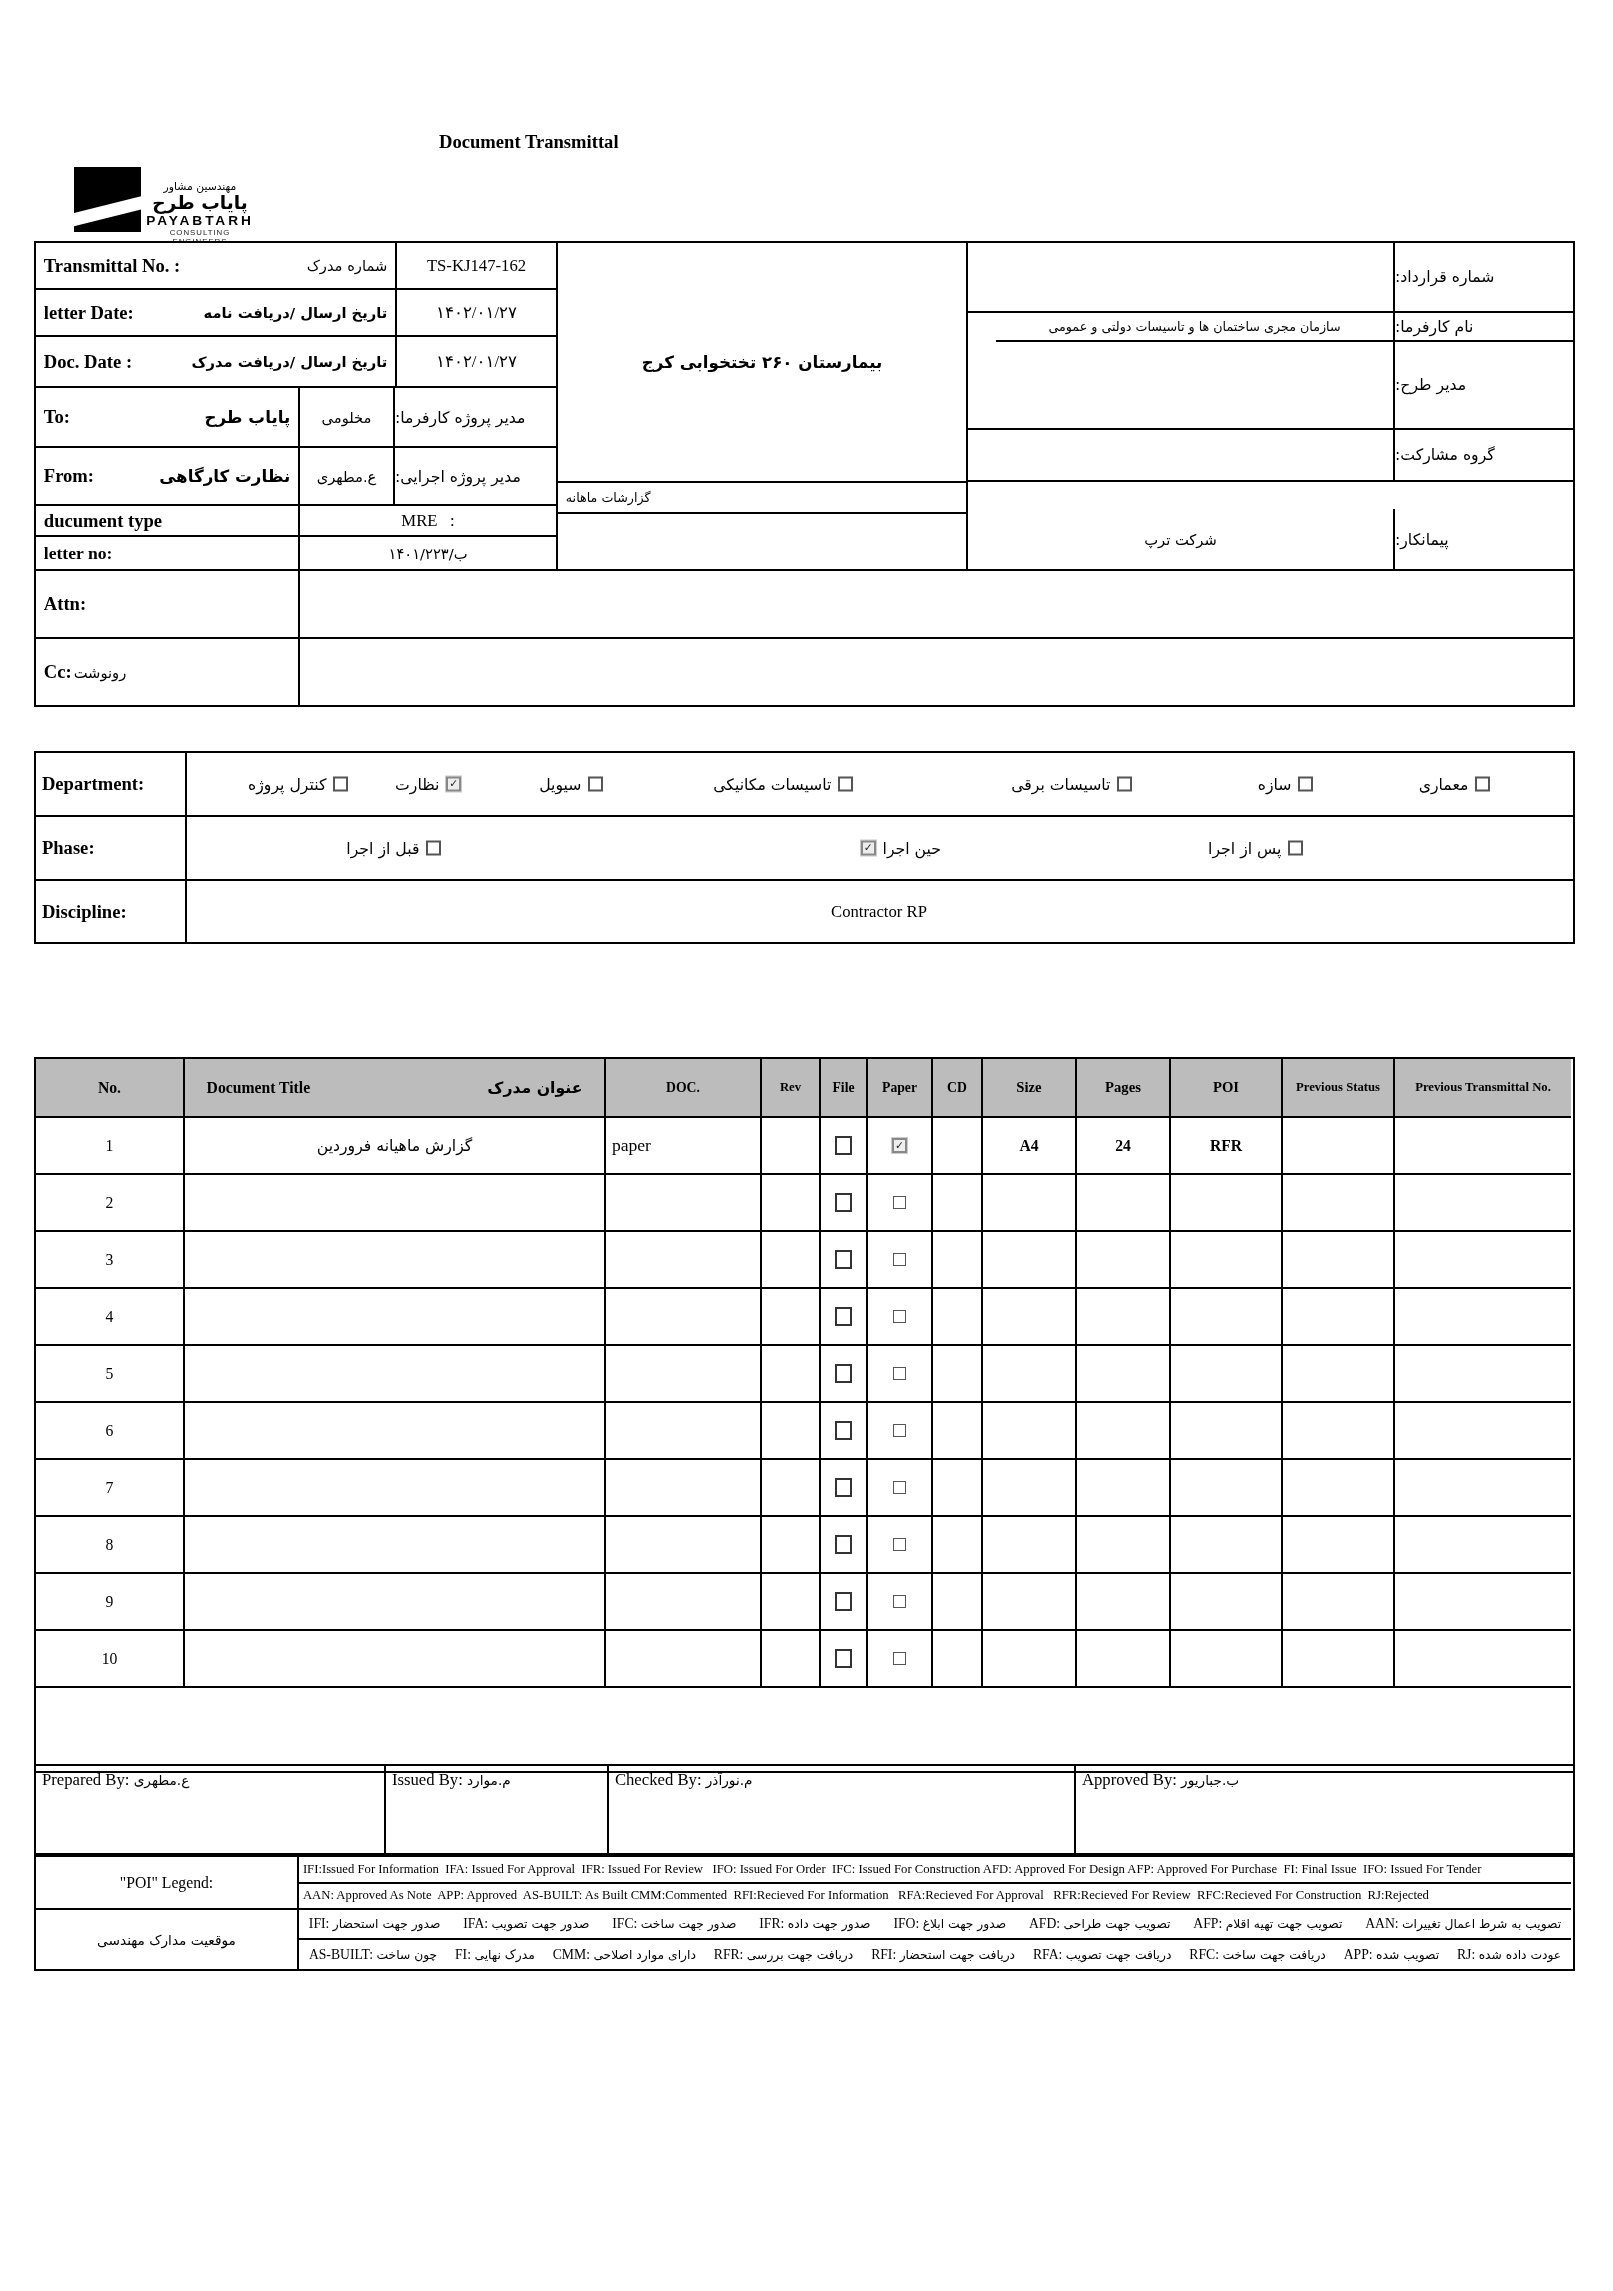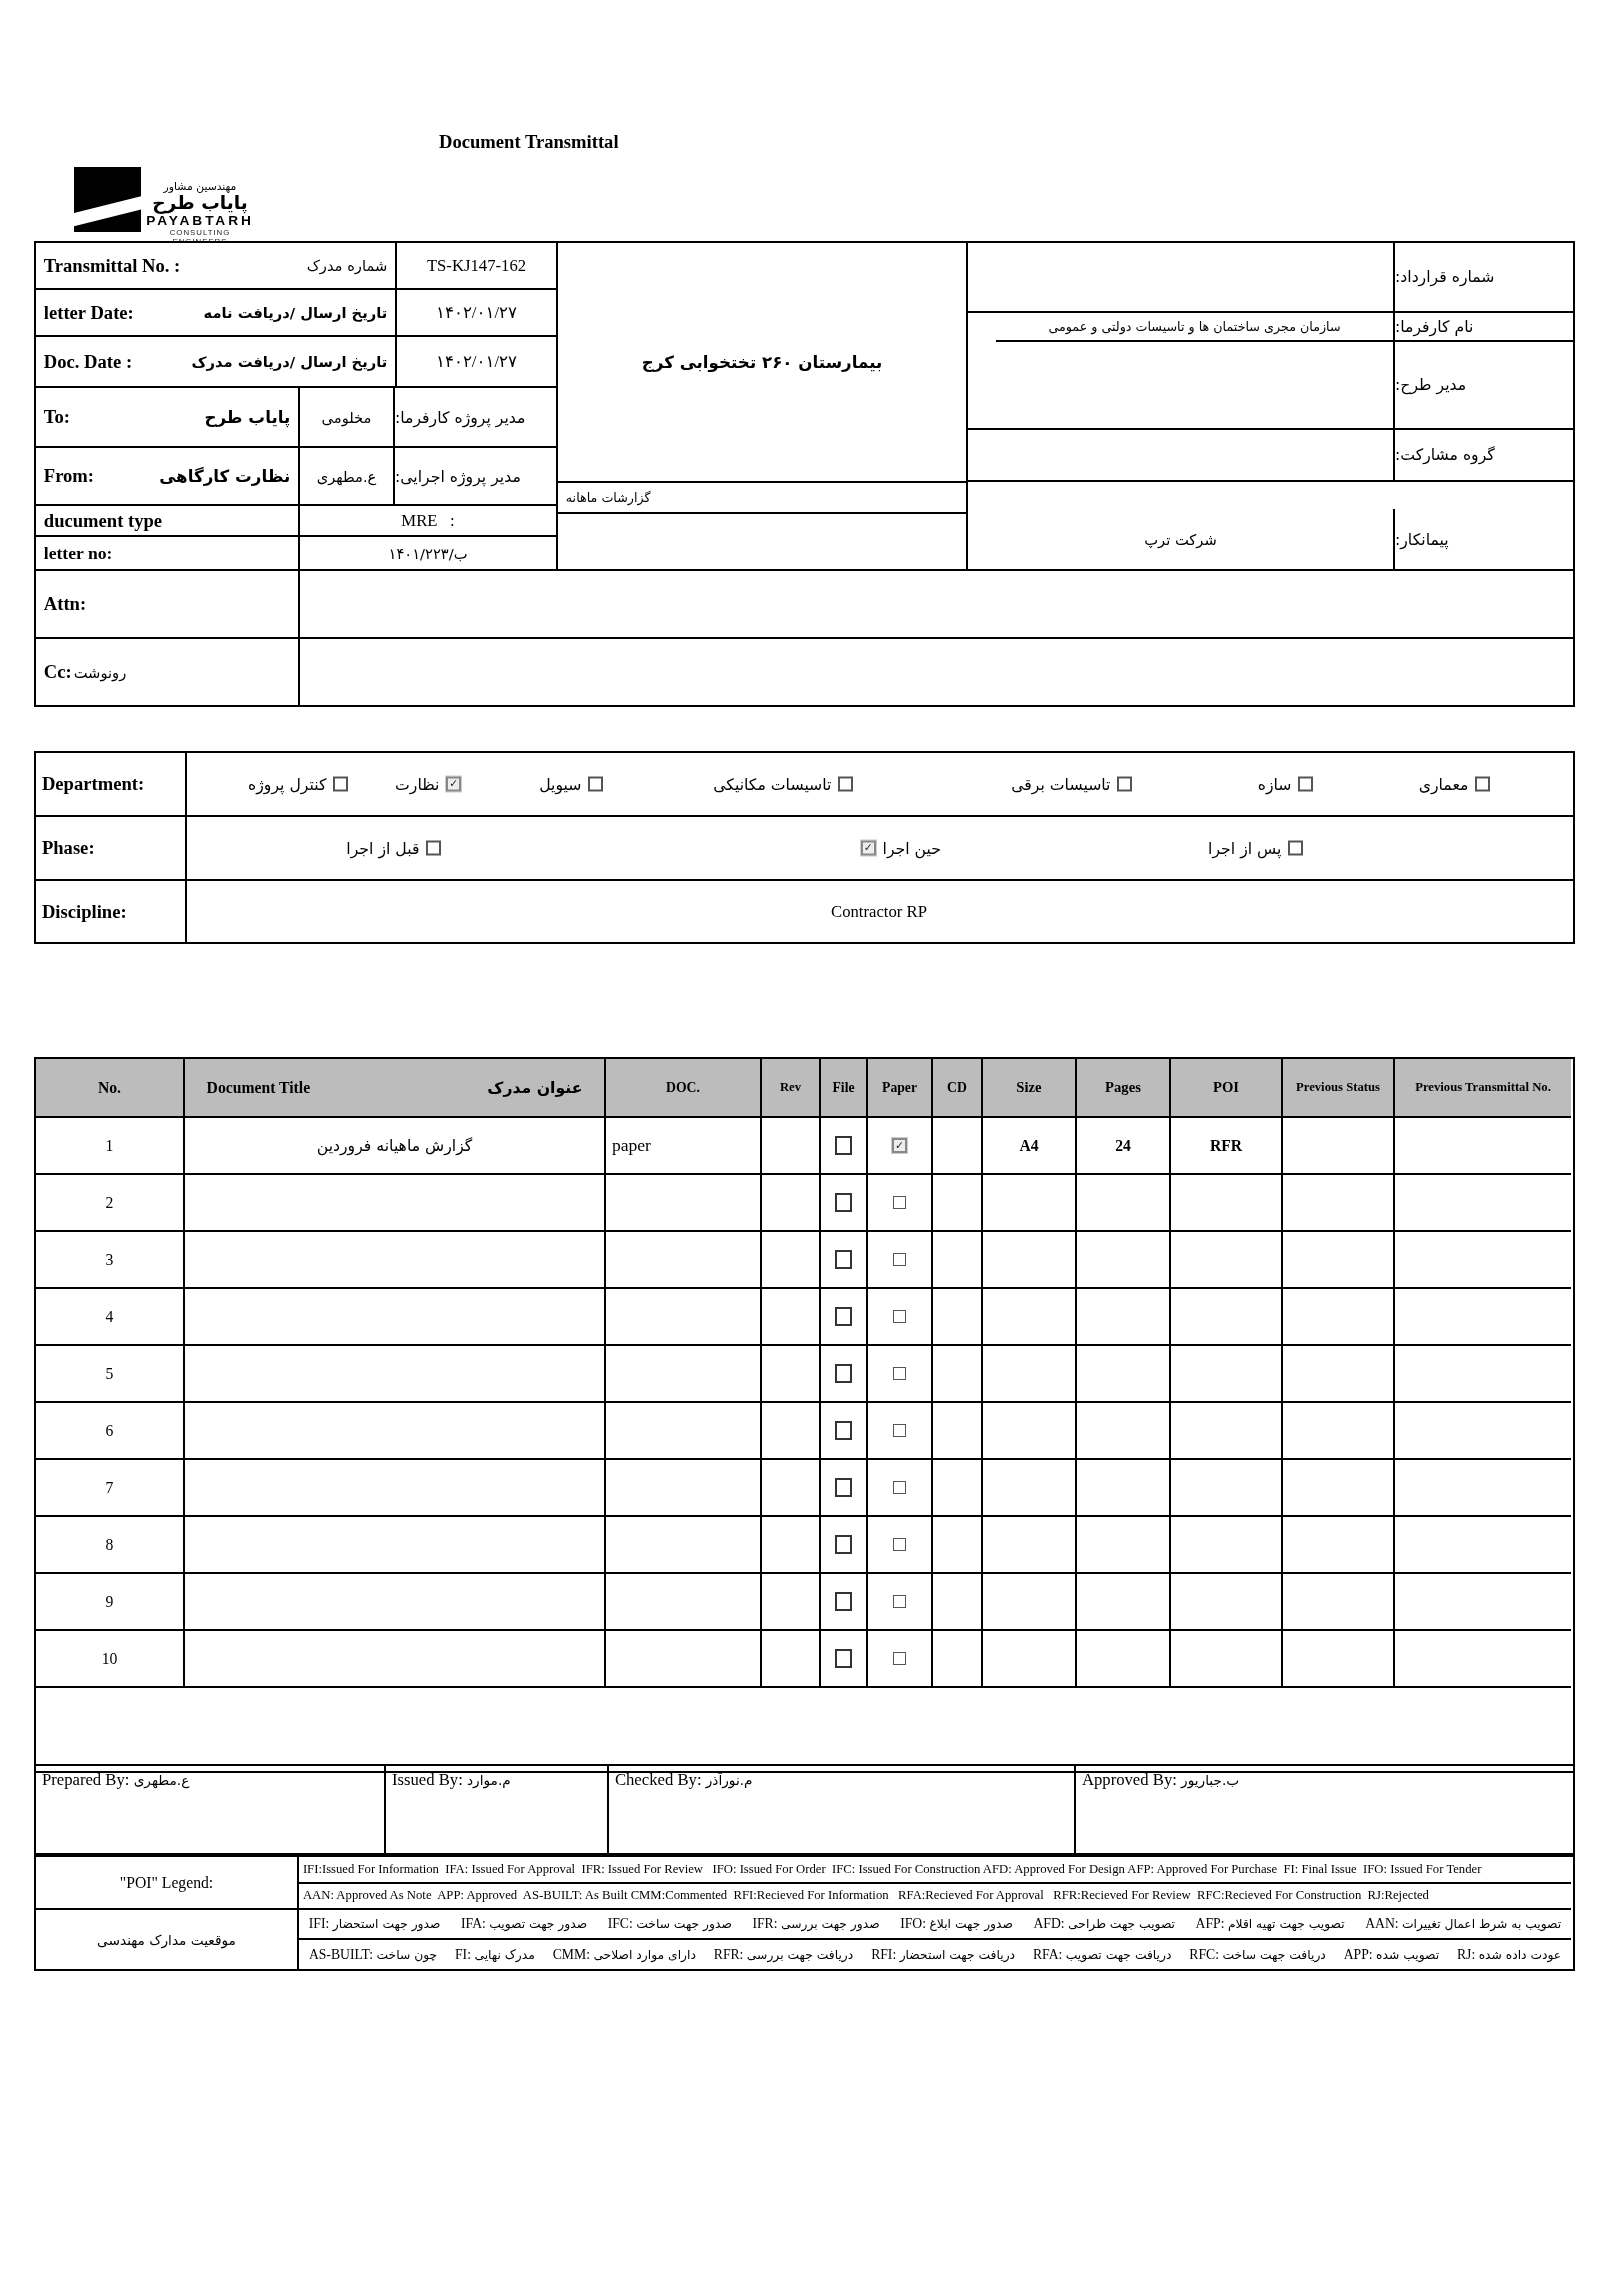--- a/index.html
+++ b/index.html
@@ -501,21 +501,21 @@
   <div class="legend">
     <div class="leg-lab">"POI" Legend:</div>
     <div class="leg-en">IFI:Issued For Information  IFA: Issued For Approval  IFR: Issued For Review   IFO: Issued For Order  IFC: Issued For Construction AFD: Approved For Design AFP: Approved For Purchase  FI: Final Issue  IFO: Issued For Tender</div>
     <div class="leg-en second">AAN: Approved As Note  APP: Approved  AS-BUILT: As Built CMM:Commented  RFI:Recieved For Information   RFA:Recieved For Approval   RFR:Recieved For Review  RFC:Recieved For Construction  RJ:Rejected</div>
     <div class="leg-lab2 fa">موقعیت مدارک مهندسی</div>
     <div class="leg-fa-line" id="fa-line1">
         <span class="leg-item"><span class="leg-code">AAN: </span><span class="leg-txt">تصویب به شرط اعمال تغییرات</span></span>
         <span class="leg-item"><span class="leg-code">AFP: </span><span class="leg-txt">تصویب جهت تهیه اقلام</span></span>
         <span class="leg-item"><span class="leg-code">AFD: </span><span class="leg-txt">تصویب جهت طراحی</span></span>
         <span class="leg-item"><span class="leg-code">IFO: </span><span class="leg-txt">صدور جهت ابلاغ</span></span>
-        <span class="leg-item"><span class="leg-code">IFR: </span><span class="leg-txt">صدور جهت بررسی</span></span>
+        <span class="leg-item"><span class="leg-code">IFR: </span><span class="leg-txt">صدور جهت داده</span></span>
         <span class="leg-item"><span class="leg-code">IFC: </span><span class="leg-txt">صدور جهت ساخت</span></span>
         <span class="leg-item"><span class="leg-code">IFA: </span><span class="leg-txt">صدور جهت تصویب</span></span>
         <span class="leg-item"><span class="leg-code">IFI: </span><span class="leg-txt">صدور جهت استحضار</span></span>
       </div>
     <div class="leg-fa-line last" id="fa-line2">
         <span class="leg-item"><span class="leg-code">RJ: </span><span class="leg-txt">عودت داده شده</span></span>
         <span class="leg-item"><span class="leg-code">APP: </span><span class="leg-txt">تصویب شده</span></span>
         <span class="leg-item"><span class="leg-code">RFC: </span><span class="leg-txt">دریافت جهت ساخت</span></span>
         <span class="leg-item"><span class="leg-code">RFA: </span><span class="leg-txt">دریافت جهت تصویب</span></span>
         <span class="leg-item"><span class="leg-code">RFI: </span><span class="leg-txt">دریافت جهت استحضار</span></span>

